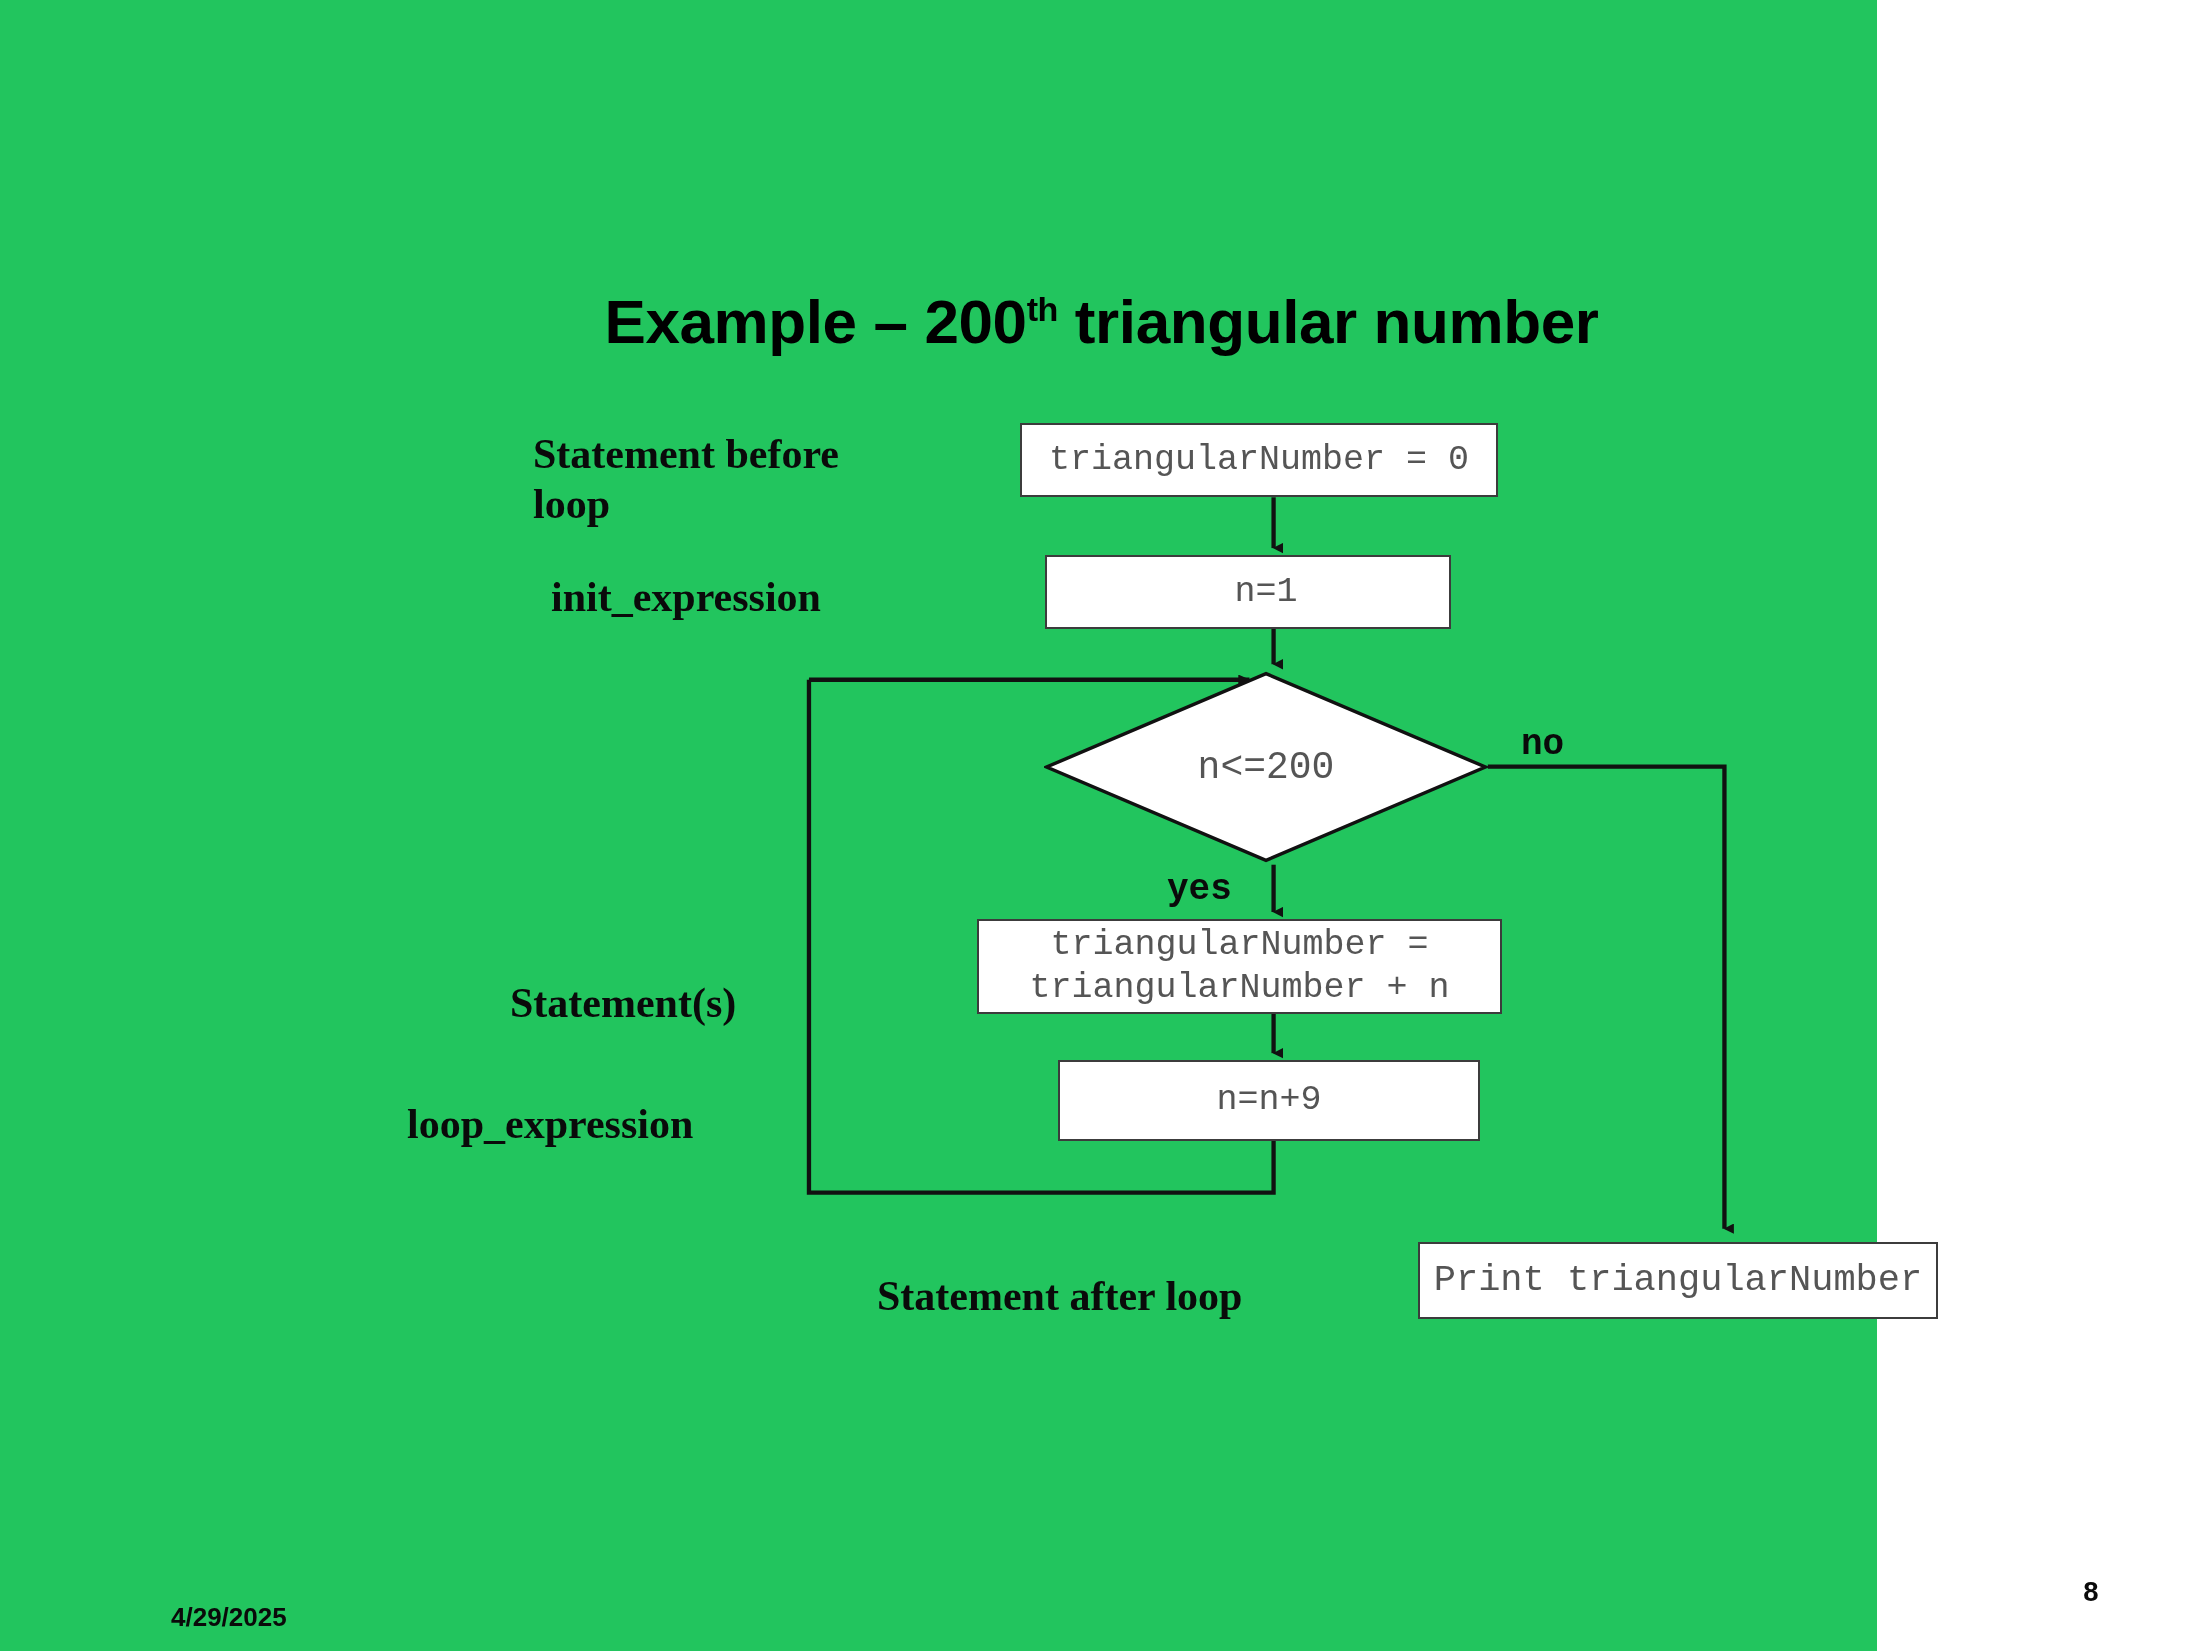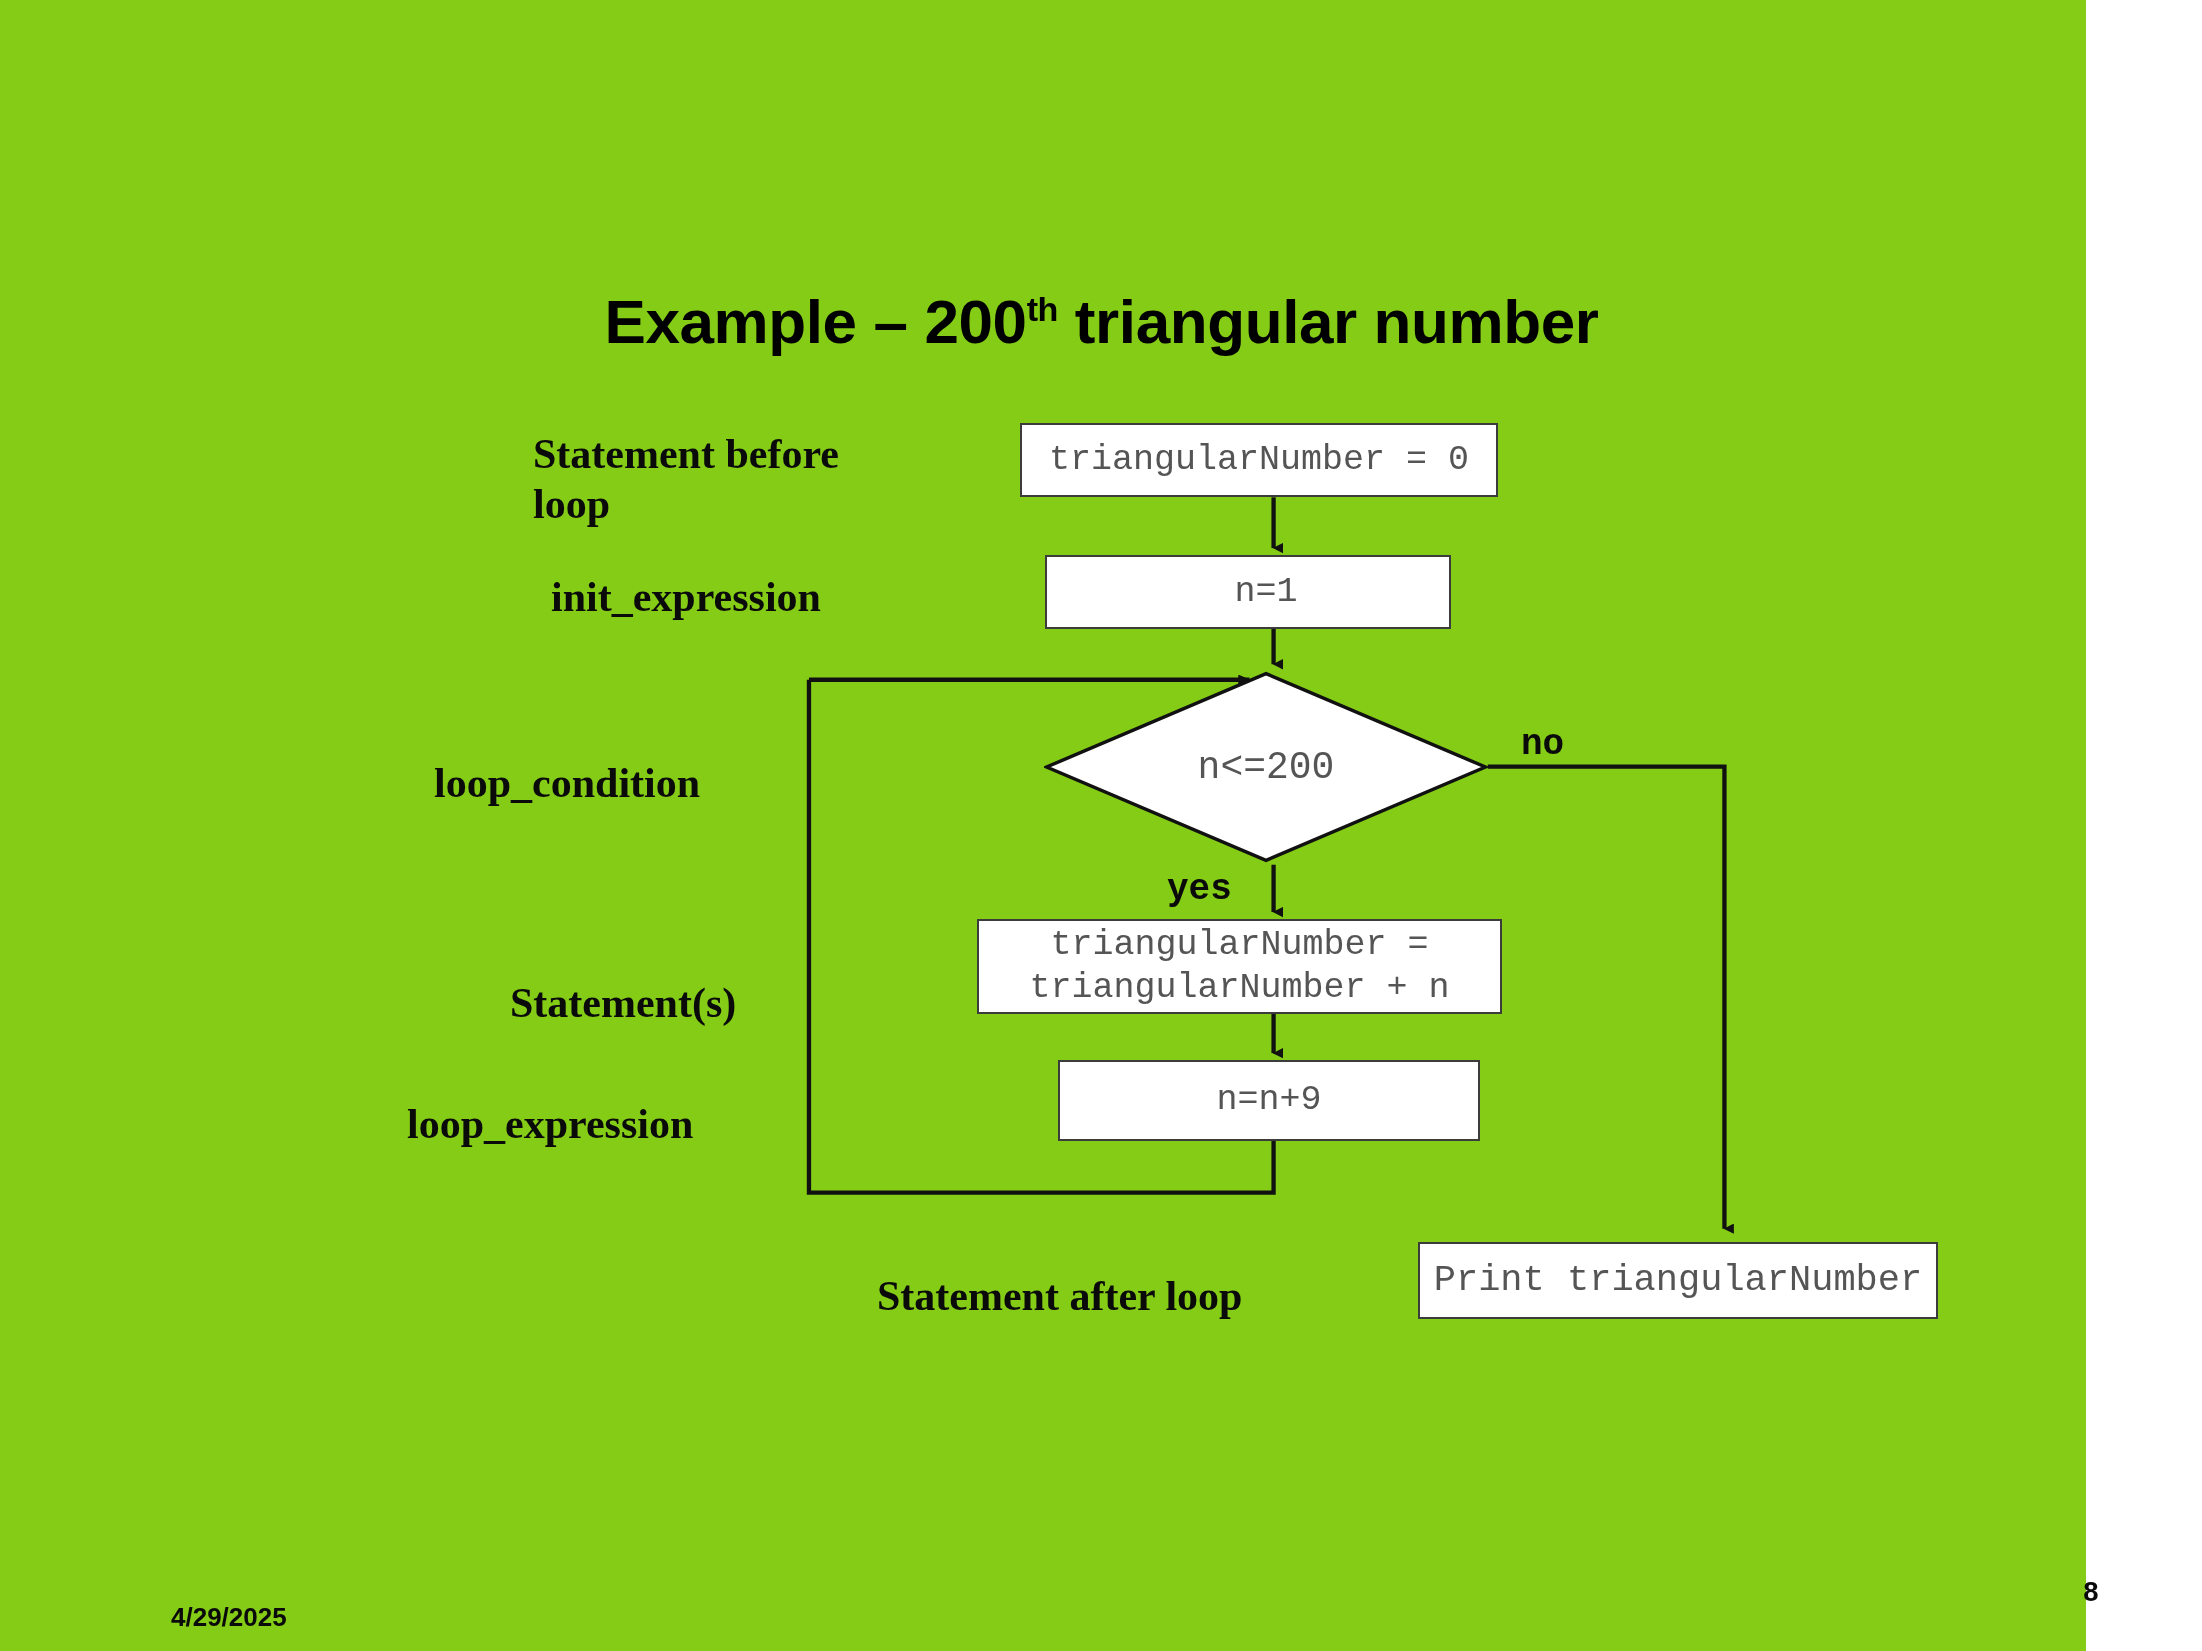--- a/index.html
+++ b/index.html
@@ -12,23 +12,23 @@
     height: 1652px;
     position: relative;
     overflow: hidden;
     font-family: "Liberation Sans", sans-serif;
     -webkit-font-smoothing: antialiased;
   }
 
   #slide {
     position: absolute;
     left: 0; top: 0;
-    width: 2086px;
+    width: 1877px;
     height: 1652px;
-    background: #84cc16;
+    background: #22c55e;
   }
 
   
   .slide-title {
     position: absolute;
     left: 0;
     top: 286px;
     width: 2203px;
     text-align: center;
     font-family: "Liberation Sans", sans-serif;
@@ -181,21 +181,20 @@
 
     <polyline points="1480,1326 1480,1386 940,1386 940,790" fill="none" stroke="#111111" stroke-width="5"></polyline>
     <line x1="940" y1="790" x2="1452" y2="790" stroke="#111111" stroke-width="5" marker-end="url(#arrowRight)"></line>
 
     <polyline points="1729,891 2004,891 2004,1428" fill="none" stroke="#111111" stroke-width="5" marker-end="url(#arrowDown)"></polyline>
   </svg>
 
   <div class="anno anno-before">Statement before
 loop</div>
   <div class="anno anno-init">init_expression</div>
-  <div class="anno anno-cond">loop_condition</div>
   <div class="anno anno-stmts">Statement(s)</div>
   <div class="anno anno-loopexpr">loop_expression</div>
   <div class="anno anno-after">Statement after loop</div>
 
   <div class="branch-label branch-no">no</div>
   <div class="branch-label branch-yes">yes</div>
 
   <div class="fbox box-init">triangularNumber = 0</div>
 
   <div class="fbox box-n1">n=1</div>

